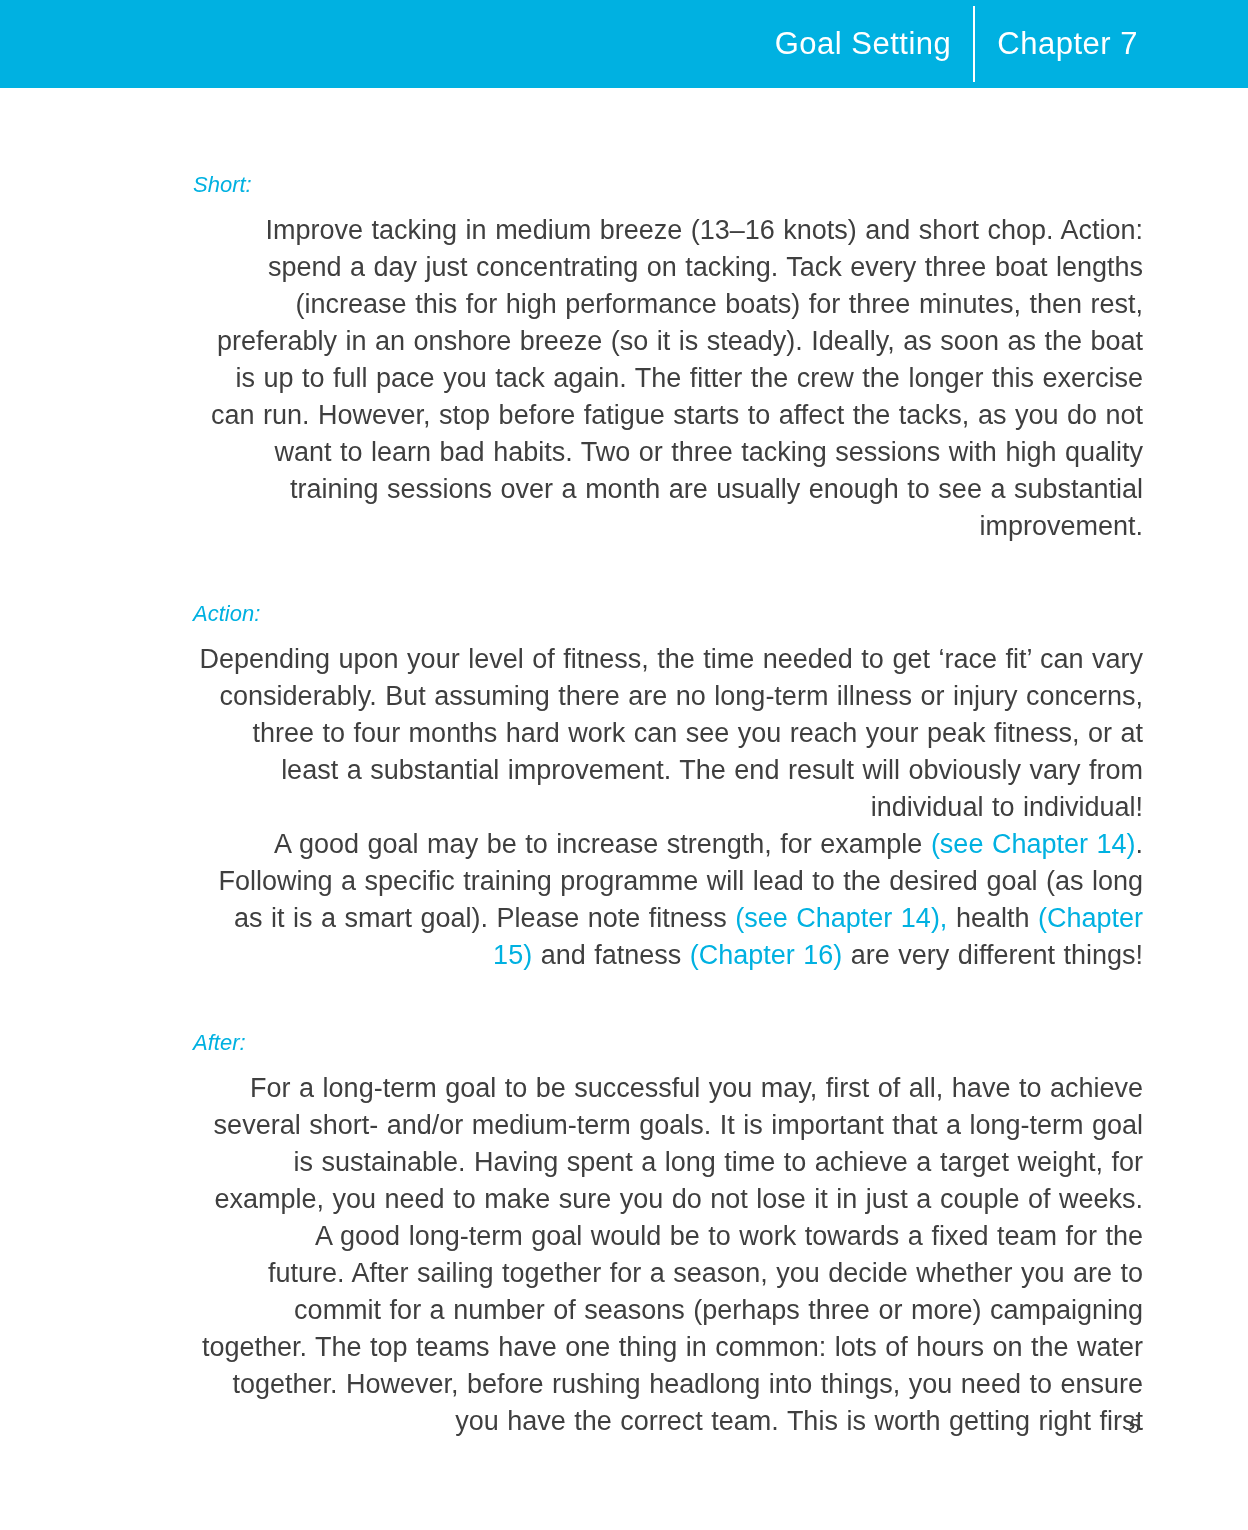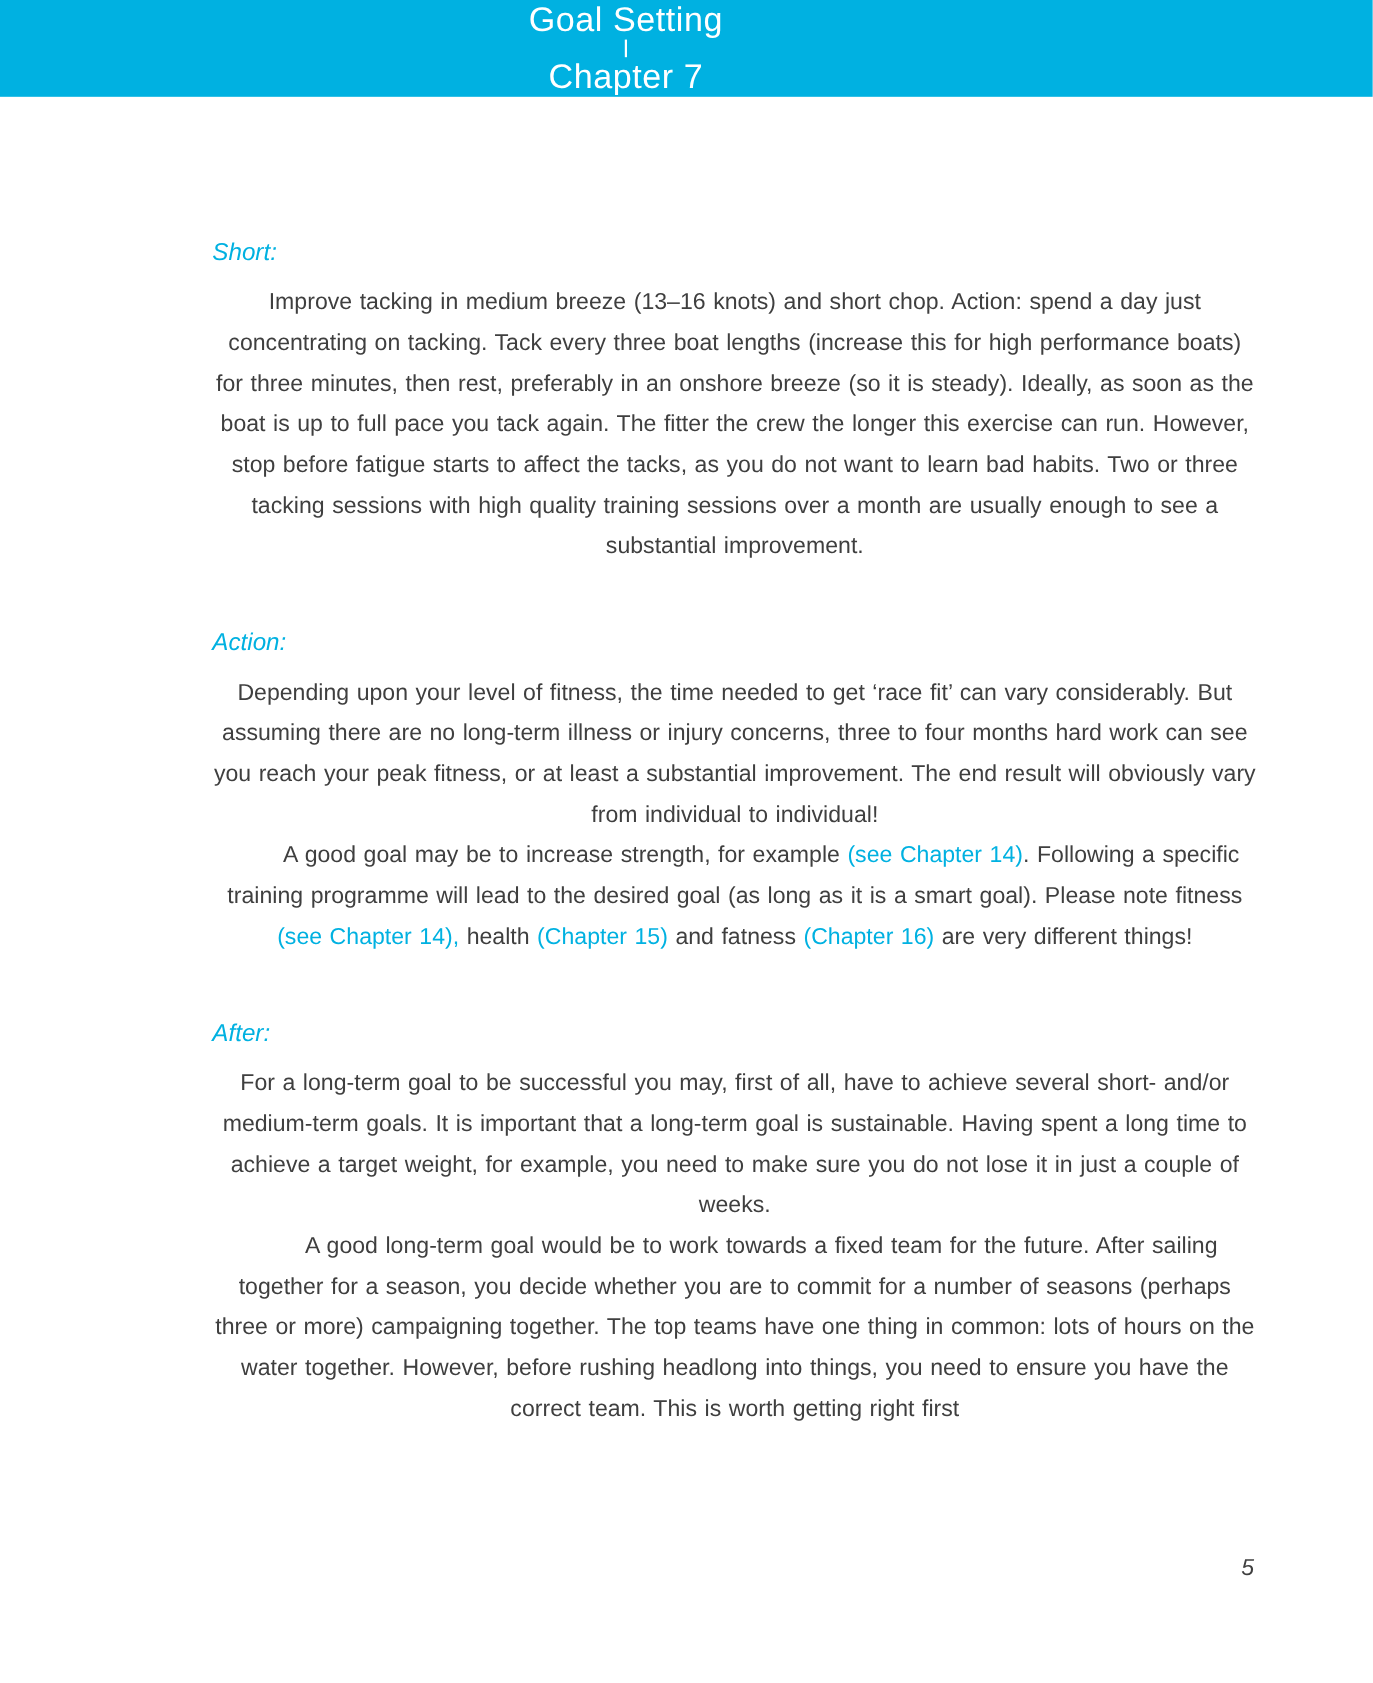--- a/index.html
+++ b/index.html
@@ -18,57 +18,56 @@
     overflow:hidden;
   }
   .header-band{
     width:100%;
     height:88px;
     background:var(--accent);
     display:flex;
     justify-content:flex-end;
     align-items:center;
     padding-right:110px;
-    flex-direction:column;
   }
   .header-title{
     color:#ffffff;
     font-size:31px;
     font-weight:400;
     letter-spacing:0.5px;
     white-space:nowrap;
   }
   .header-divider{
     width:2px;
     height:76px;
     background:#ffffff;
     margin:0 22px;
     align-self:center;
   }
   .content{
     margin-left:193px;
     width:950px;
-    padding-top:96px;
+    padding-top:52px;
   }
   .section-heading{
     color:var(--accent);
     font-style:italic;
     font-size:22px;
     font-weight:400;
     margin:56px 0 14px 0;
   }
   .section:first-child .section-heading{
     margin-top:32px;
   }
   .paragraph{
-    font-size:21px;
+    font-size:27px;
     line-height:37px;
     color:var(--body-text);
     margin:0;
-    text-align:center;
+    text-align:right;
     word-spacing:1px;
   }
   .paragraph.indented{
     text-indent:48px;
   }
   .accent{
     color:var(--accent);
   }
   .page-number{
     position:absolute;

